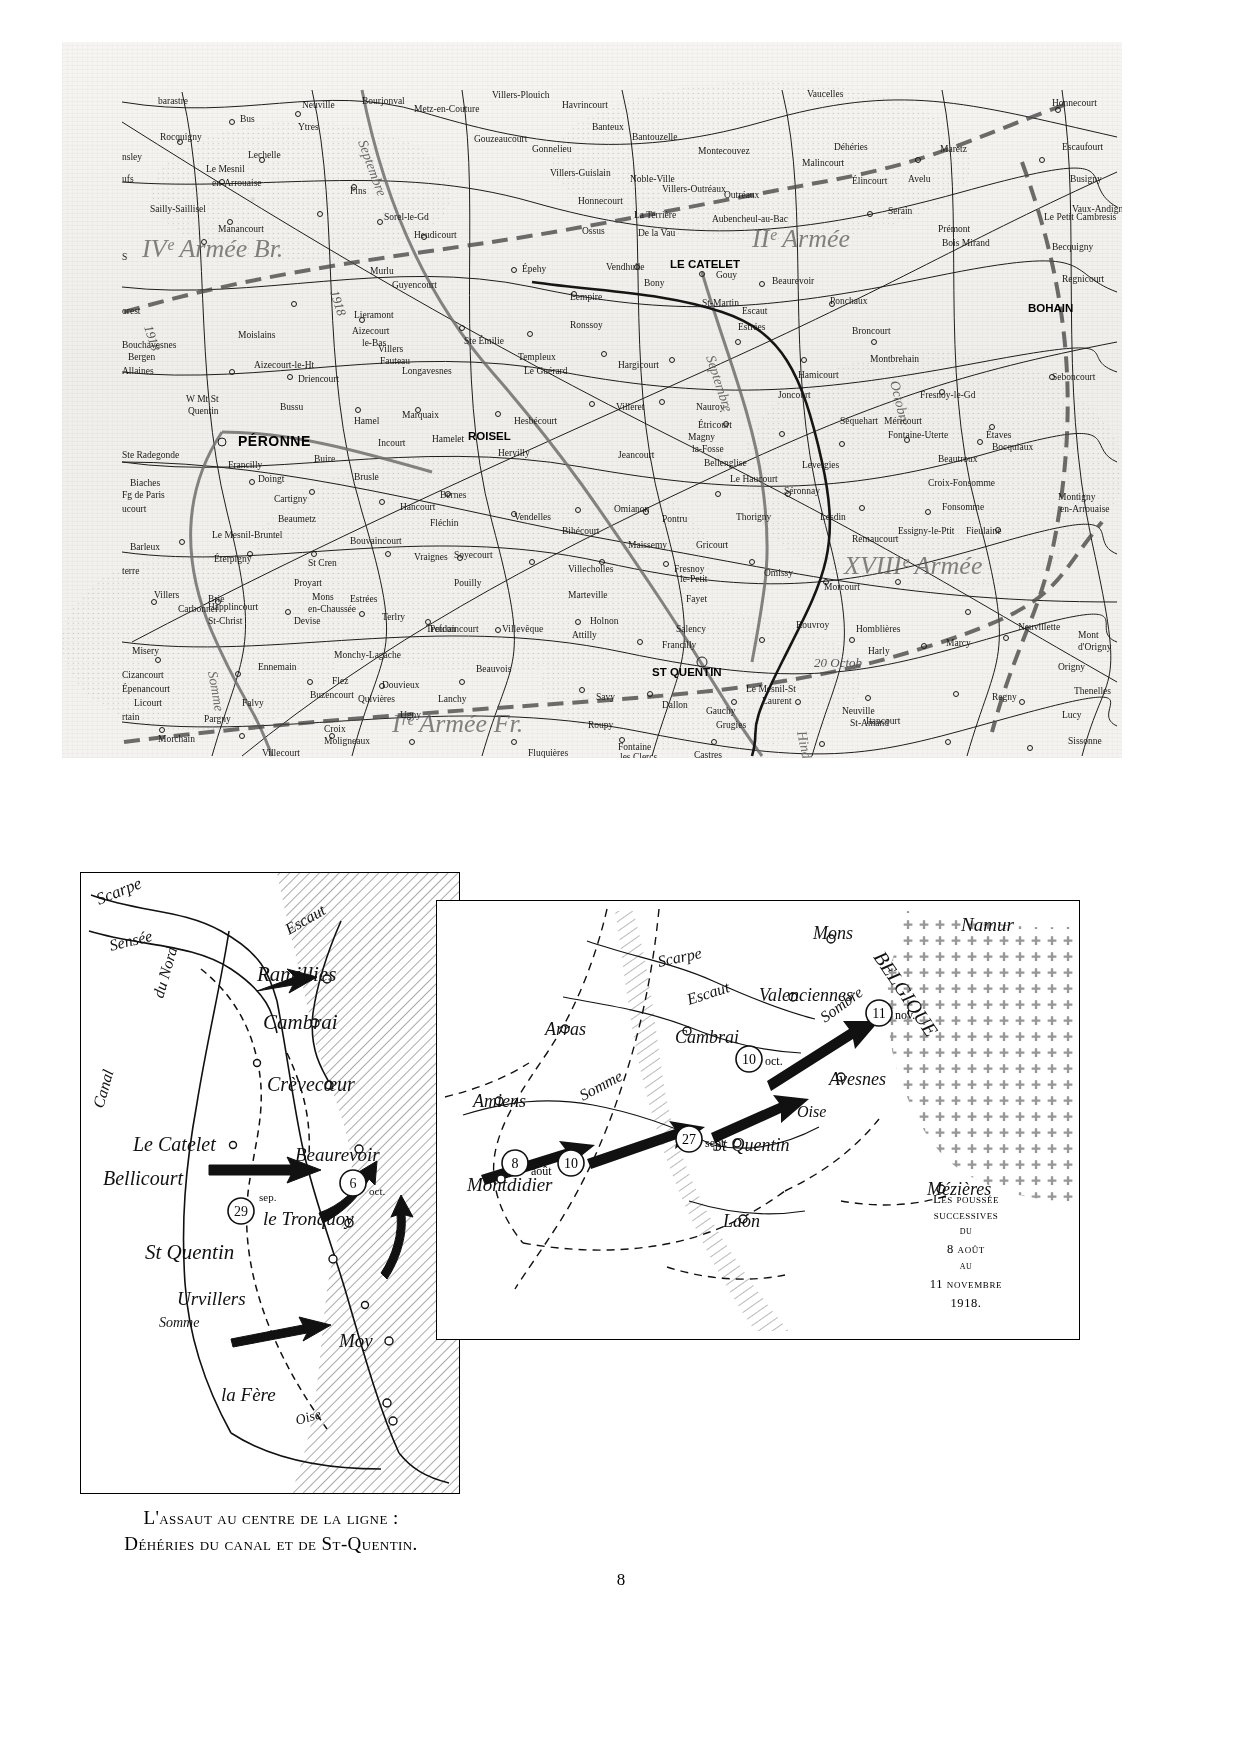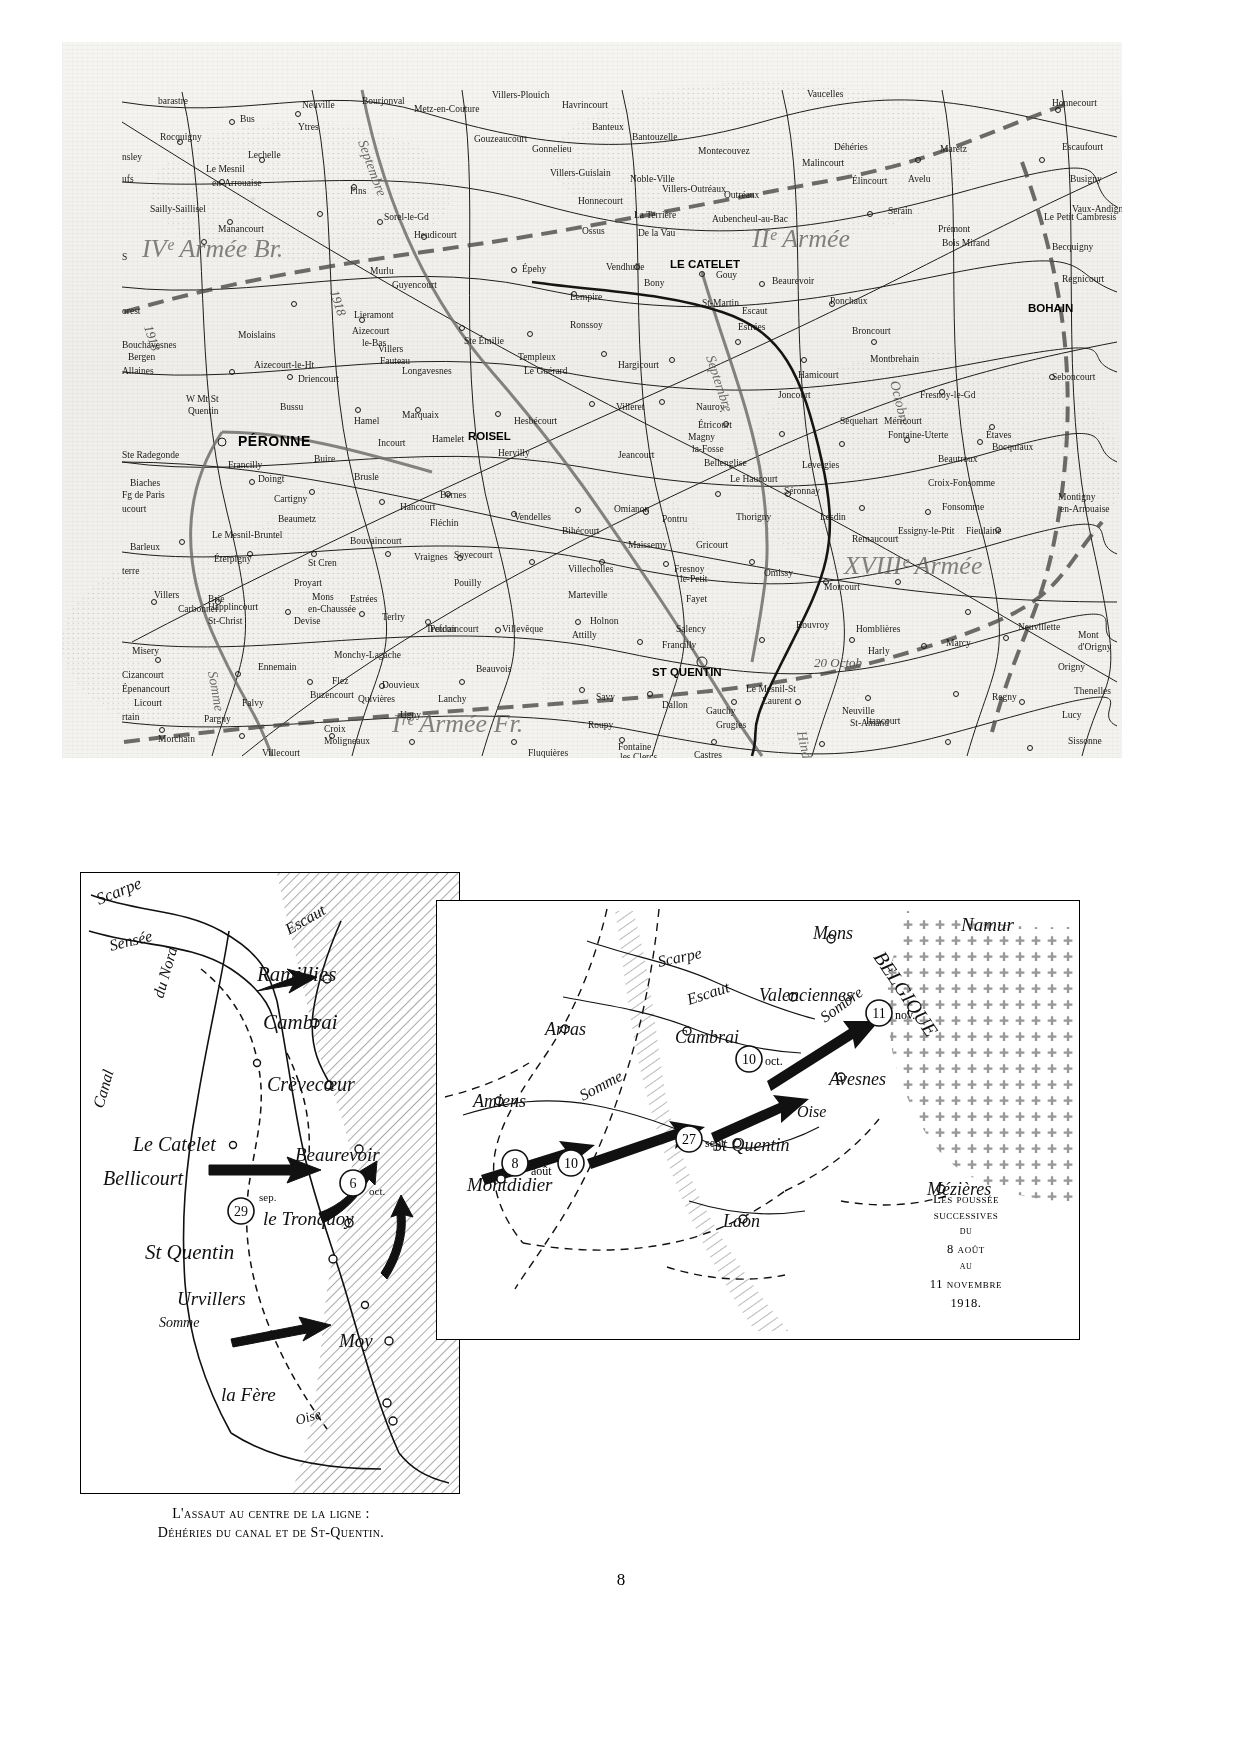--- a/index.html
+++ b/index.html
@@ -109,21 +109,21 @@
     border: 1.5px solid #000;
     overflow: hidden;
   }
   #bottom-left-caption {
     position: absolute;
     left: 80px;
     top: 1505px;
     width: 382px;
     text-align: center;
     font-family: "Liberation Serif", serif;
-    font-size: 14px;
+    font-size: 19px;
     line-height: 1.35;
     letter-spacing: .4px;
     color: #000;
   }
   .sc { font-variant: small-caps; }
 
   
   #bottom-right-map {
     position: absolute;
     left: 436px;

